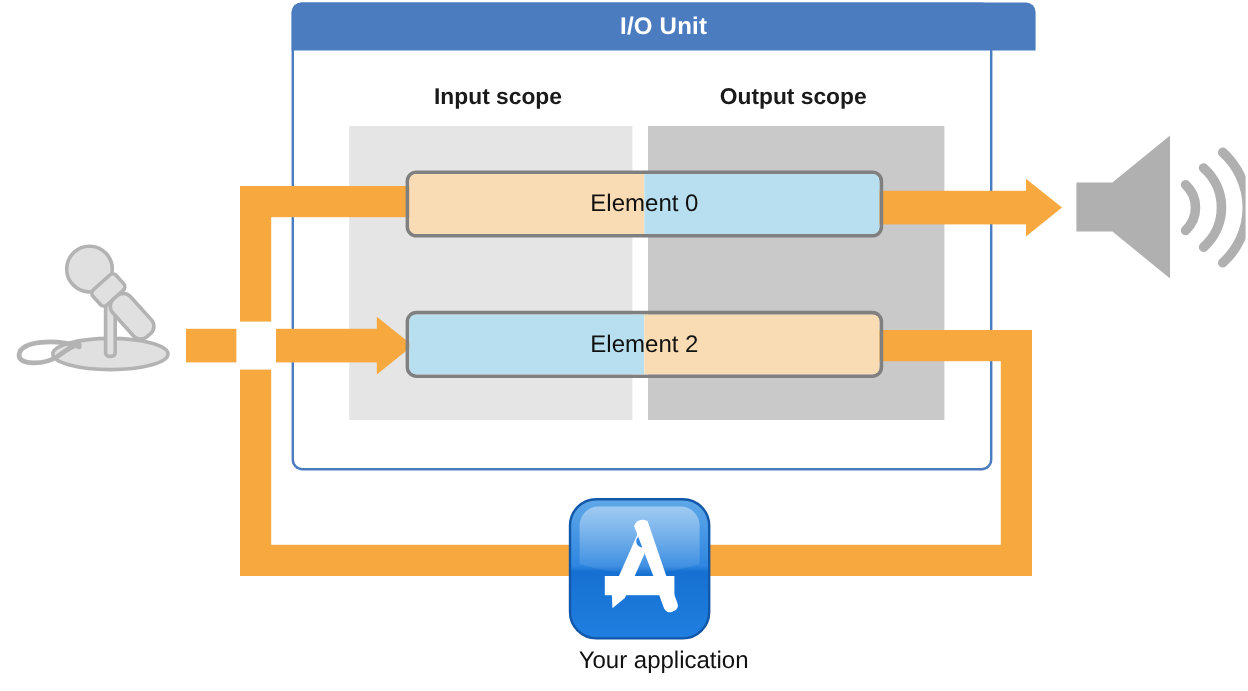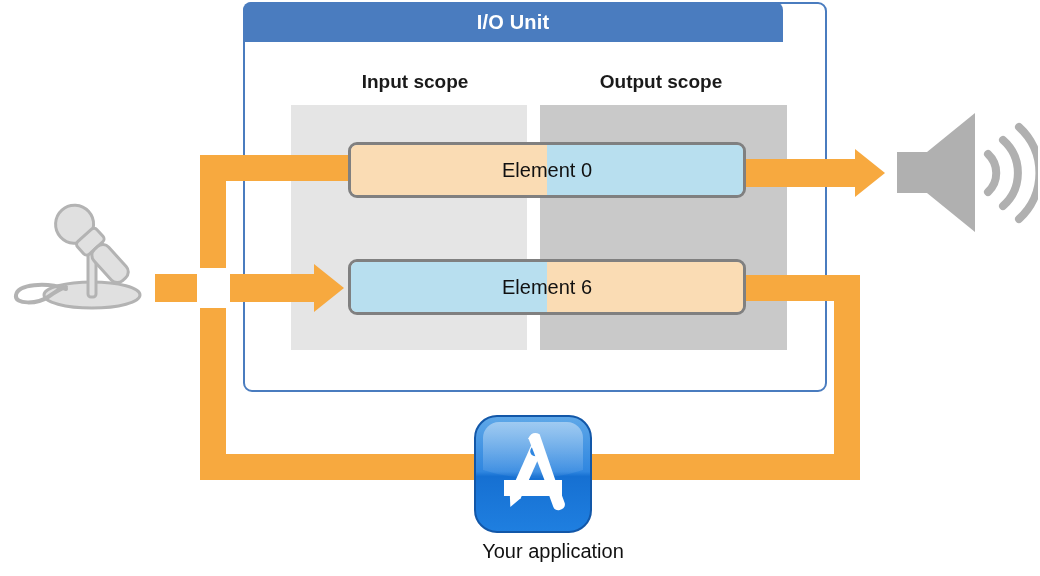--- a/index.html
+++ b/index.html
@@ -29,21 +29,21 @@
     border: 2px solid #4a7cbf;
     border-radius: 9px;
     background: #ffffff;
     box-sizing: border-box;
     z-index: 5;
   }
   .iounit-header {
     position: absolute;
     left: 243px;
     top: 2px;
-    width: 540px;
+    width: 620px;
     height: 40px;
     background: #4a7cbf;
     border-radius: 8px 8px 0 0;
     box-sizing: border-box;
     z-index: 6;
     display: flex;
     align-items: center;
     justify-content: center;
   }
   .iounit-title {
@@ -118,21 +118,21 @@
     border-top: 24px solid transparent;
     border-bottom: 24px solid transparent;
     border-left: 30px solid #f7a93f;
   }
   .arrowhead.mic { left: 314px; top: 264px; z-index: 13; }
   .arrowhead.spk { left: 855px; top: 149px; z-index: 13; }
 
   
   .element {
     position: absolute;
-    left: 348px;
+    left: 338px;
     width: 398px;
     height: 56px;
     border: 3px solid #808080;
     border-radius: 9px;
     box-sizing: border-box;
     overflow: hidden;
     display: flex;
     z-index: 14;
   }
   .element.e0 { top: 142px; }
@@ -201,21 +201,21 @@
 
   <div class="element e0">
     <div class="el-half el-peach"></div>
     <div class="el-half el-blue"></div>
     <div class="el-text">Element 0</div>
   </div>
 
   <div class="element e1">
     <div class="el-half el-blue"></div>
     <div class="el-half el-peach"></div>
-    <div class="el-text">Element 6</div>
+    <div class="el-text">Element 2</div>
   </div>
 
   <div class="icon-abs mic-icon">
     <svg width="150" height="115" viewBox="0 0 150 115">
       <g fill="#e0e0e0" stroke="#b3b3b3" stroke-width="3" stroke-linejoin="round">
         <ellipse cx="88" cy="99" rx="48" ry="13"></ellipse>
         <rect x="84" y="55" width="8" height="46" rx="3"></rect>
         <g transform="rotate(-42 92 52)">
           <circle cx="92" cy="20" r="19"></circle>
           <rect x="79" y="35" width="26" height="17" rx="4"></rect>

